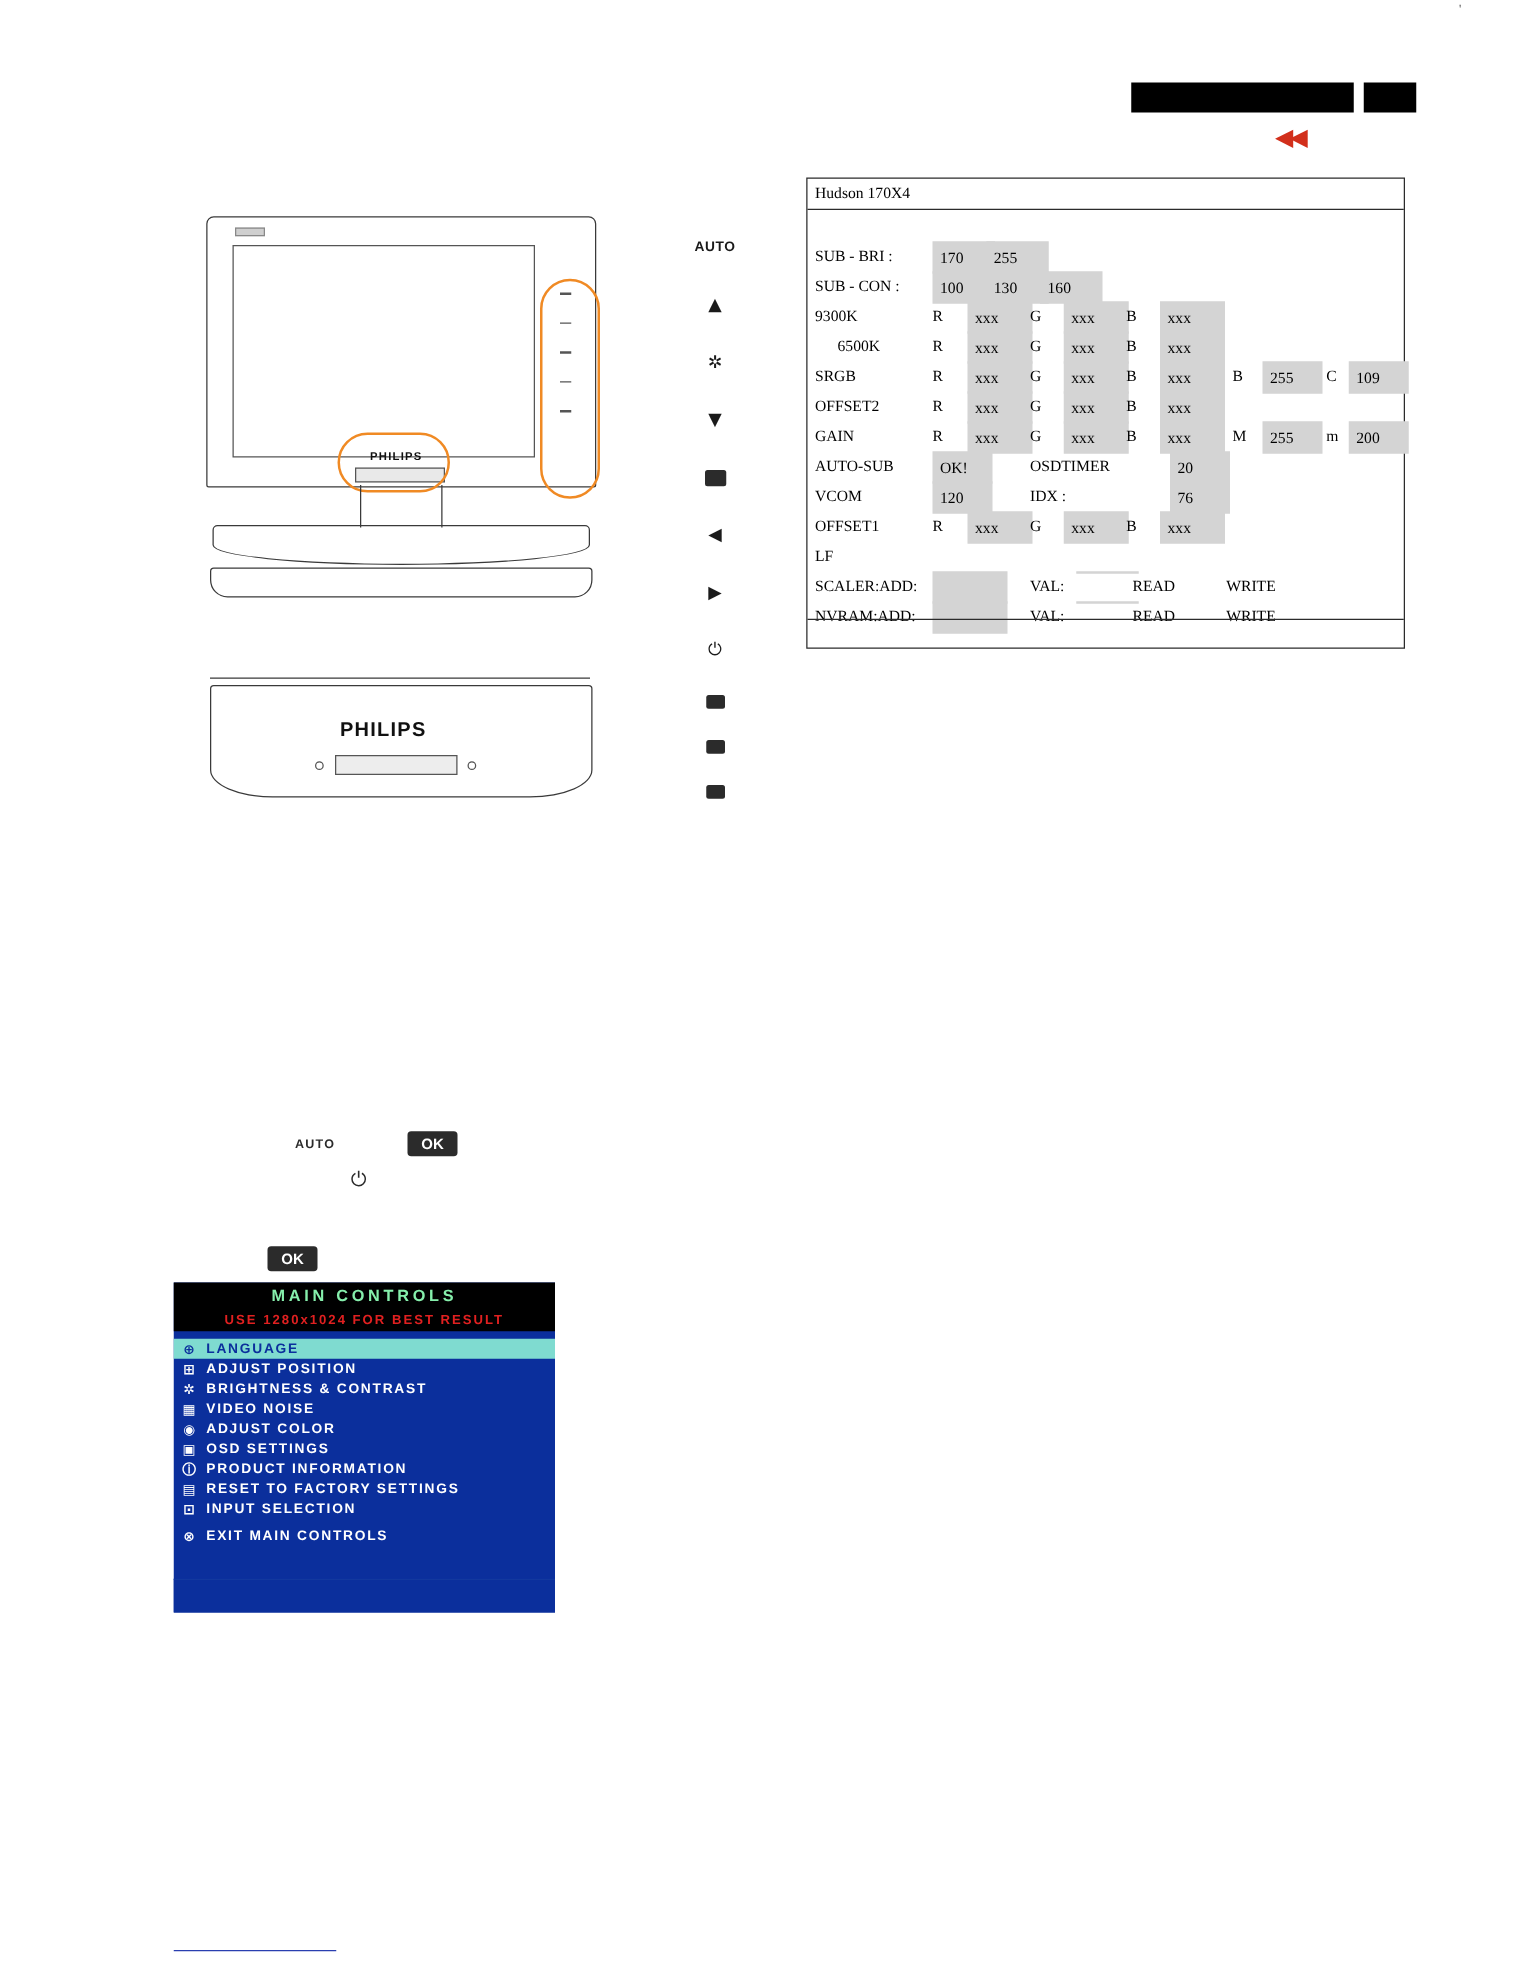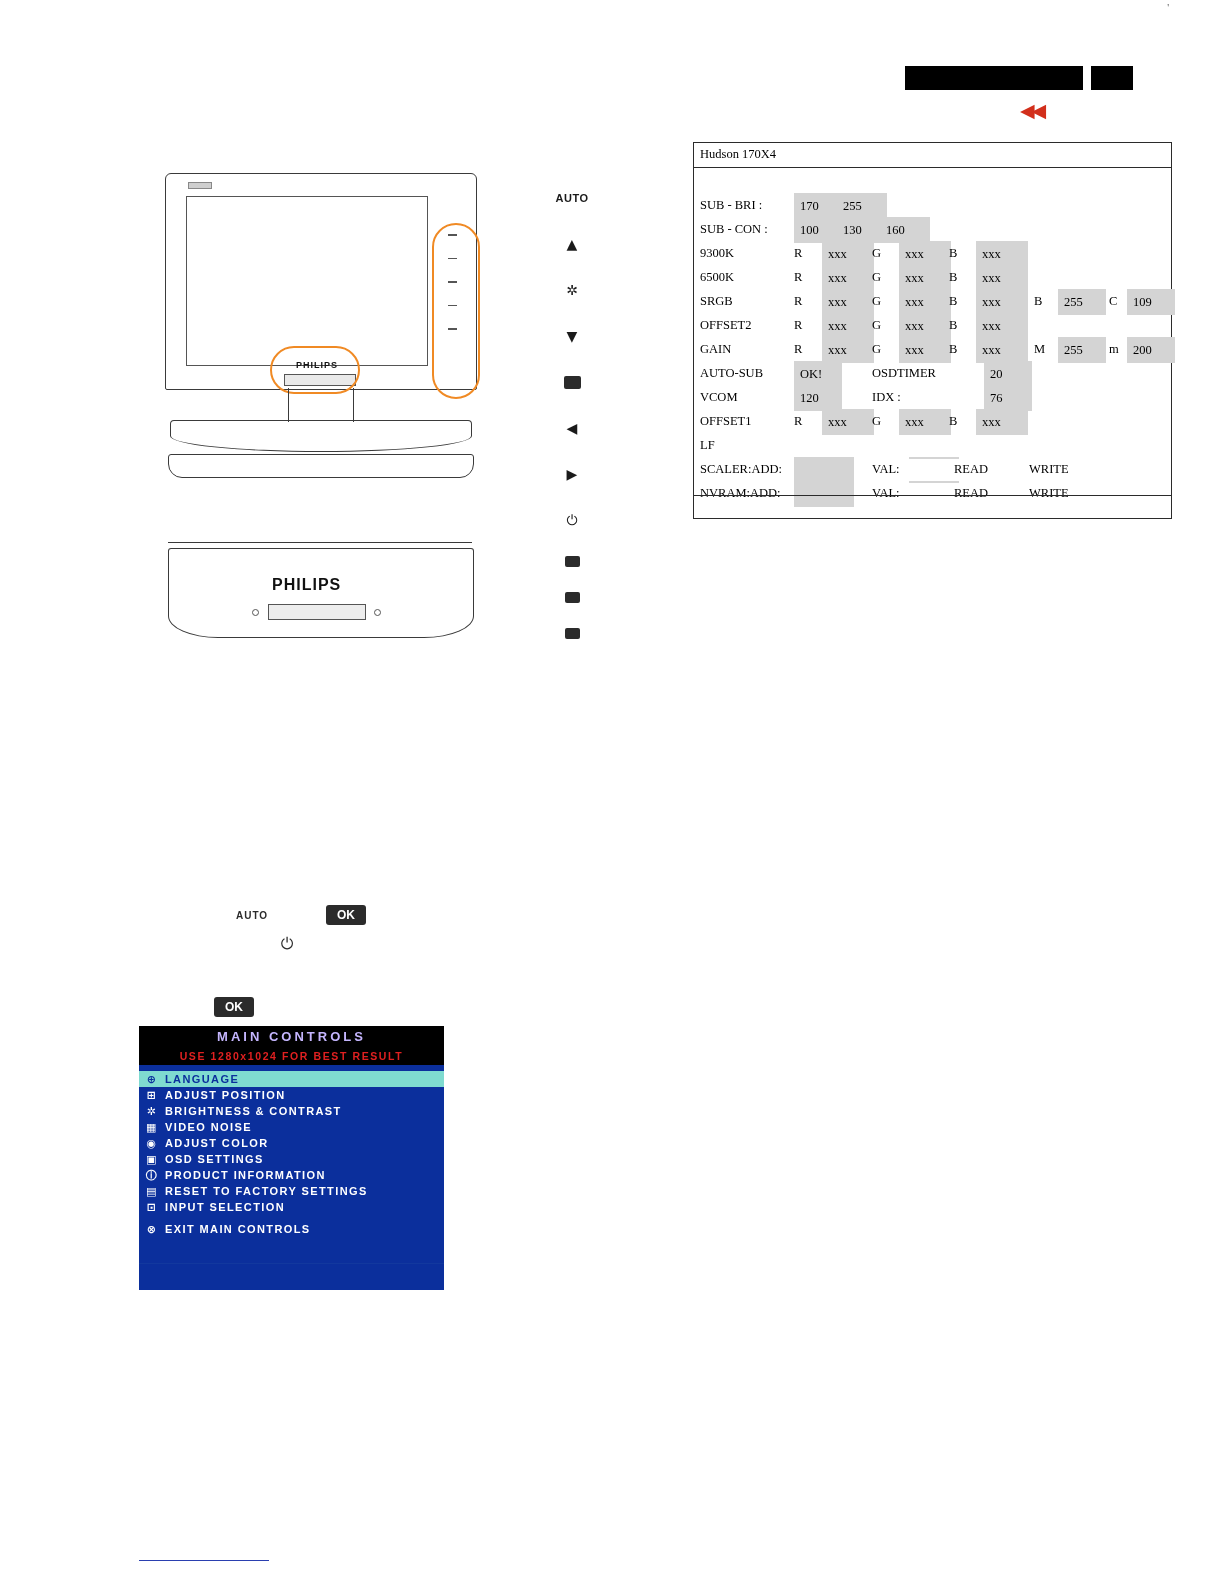--- a/index.html
+++ b/index.html
@@ -214,21 +214,20 @@
   .svc {
     position: absolute;
     left: 645px;
     top: 142px;
     width: 477px;
     height: 375px;
     border: 1px solid #2b2b2b;
     font-family: "Liberation Serif", serif;
     font-size: 12.5px;
     background: #fff;
-    margin-left: 48px;
   }
   .svc .title {
     position: absolute;
     left: 6px; top: 4px;
     font-size: 12.5px;
   }
   .svc .hrule {
     position: absolute;
     left: 0; top: 24px;
     width: 100%;
@@ -308,21 +307,21 @@
     left: 139px;
     top: 1026px;
     width: 305px;
     height: 264px;
     background: #0b2f9c;
     font-family: "Liberation Sans", sans-serif;
   }
   .osd-title {
     height: 22px;
     background: #000;
-    color: #c4b5fd;
+    color: #86efac;
     font-size: 13px;
     font-weight: bold;
     letter-spacing: 3px;
     text-align: center;
     line-height: 22px;
   }
   .osd-sub {
     height: 17px;
     background: #000;
     color: #e02020;
@@ -463,21 +462,21 @@
     <span class="cell" style="left:6px">9300K</span>
     <span class="cell" style="left:100px">R</span>
     <span class="cell val" style="left:128px;width:40px">xxx</span>
     <span class="cell" style="left:178px">G</span>
     <span class="cell val" style="left:205px;width:40px">xxx</span>
     <span class="cell" style="left:255px">B</span>
     <span class="cell val" style="left:282px;width:40px">xxx</span>
   </div>
 
   <div class="row" style="top:122px">
-    <span class="cell" style="left:6px">6500K</span>
+    <span class="cell" style="left:24px">6500K</span>
     <span class="cell" style="left:100px">R</span>
     <span class="cell val" style="left:128px;width:40px">xxx</span>
     <span class="cell" style="left:178px">G</span>
     <span class="cell val" style="left:205px;width:40px">xxx</span>
     <span class="cell" style="left:255px">B</span>
     <span class="cell val" style="left:282px;width:40px">xxx</span>
   </div>
 
   <div class="row" style="top:146px">
     <span class="cell" style="left:6px">SRGB</span>

